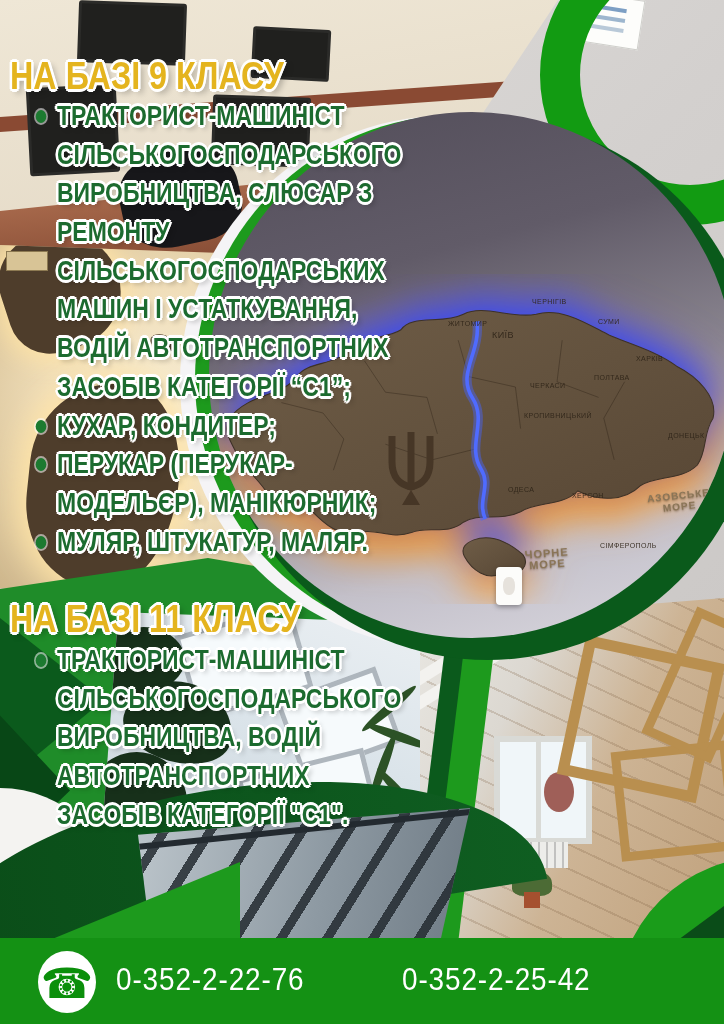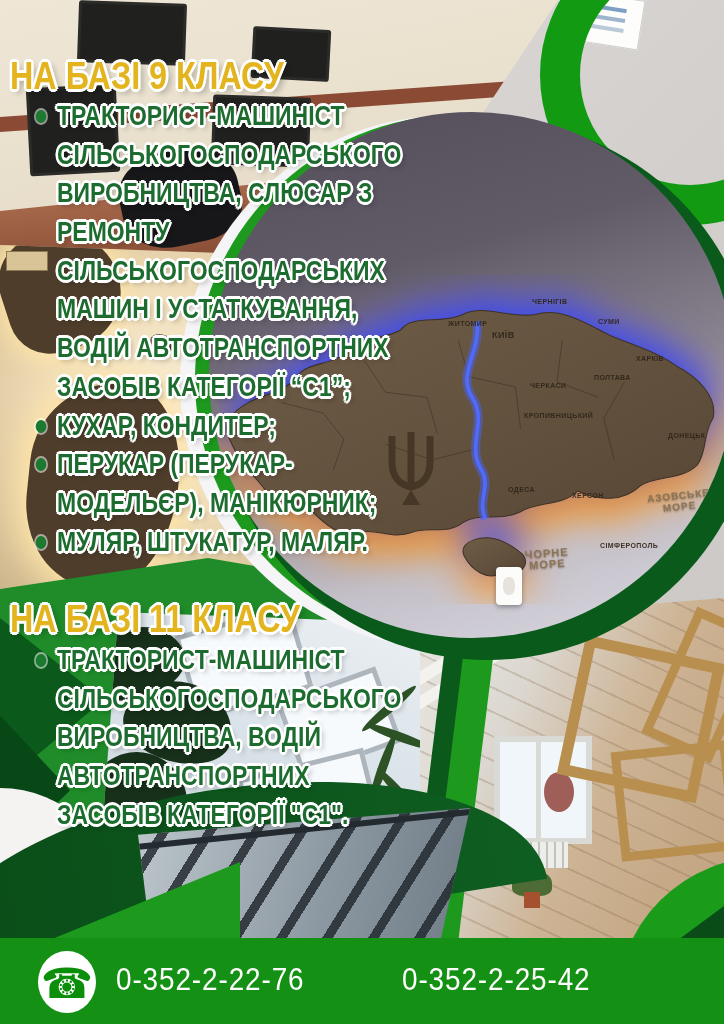--- a/index.html
+++ b/index.html
@@ -110,21 +110,21 @@
   
   .crescent-white{left:180px;top:116px;width:532px;height:532px;border-radius:50%;background:#F5F4F6;z-index:4;}
   .crescent-green{left:195px;top:115px;width:528px;height:528px;border-radius:50%;background:#1D9A1D;z-index:4;}
   .rim-dark{left:218px;top:120px;width:540px;height:540px;border-radius:50%;background:#0A5A1B;z-index:4;}
   .circlephoto{left:209px;top:112px;width:526px;height:526px;border-radius:50%;overflow:hidden;z-index:5;
     background:linear-gradient(165deg,#534E5A 0%,#615B68 30%,#8A8590 55%,#C3C0CA 78%,#DAD8DF 100%);}
   .mapsvg{position:absolute;left:10px;top:162px;width:520px;height:330px;}
   .tridentsvg{position:absolute;left:173px;top:316px;width:58px;height:82px;}
   .switch{position:absolute;left:287px;top:455px;width:26px;height:38px;background:#FCFCFA;border-radius:4px;box-shadow:0 2px 5px rgba(0,0,0,.35);}
   .switch .knob{position:absolute;left:7px;top:10px;width:12px;height:18px;background:#E6E2DC;border-radius:45%;}
-  .city{position:absolute;color:#2E2418;font-size:7px;font-weight:700;letter-spacing:.4px;opacity:.9;white-space:nowrap;padding-left:15px;}
+  .city{position:absolute;color:#2E2418;font-size:7px;font-weight:400;letter-spacing:.4px;opacity:.9;white-space:nowrap;padding-left:15px;}
   .city.big{font-size:9px;}
   .sea{position:absolute;color:#8A7557;font-weight:700;font-size:11px;line-height:11px;text-align:center;letter-spacing:1px;
        text-shadow:0 1px 2px rgba(60,40,20,.45);}
   .sea1{left:312px;top:436px;width:52px;transform:rotate(-4deg);}
   .sea2{left:438px;top:378px;width:64px;font-size:10px;transform:rotate(-6deg);}
 
   
   .heading{position:absolute;z-index:8;font-weight:700;font-size:38px;color:#E4B41E;white-space:nowrap;
     transform:scaleX(.85);transform-origin:0 0;letter-spacing:0;
     text-shadow:3px 0 0 #fff,-3px 0 0 #fff,0 3px 0 #fff,0 -3px 0 #fff,2px 2px 0 #fff,-2px 2px 0 #fff,2px -2px 0 #fff,-2px -2px 0 #fff,5px 4px 7px rgba(0,0,0,.3);}

